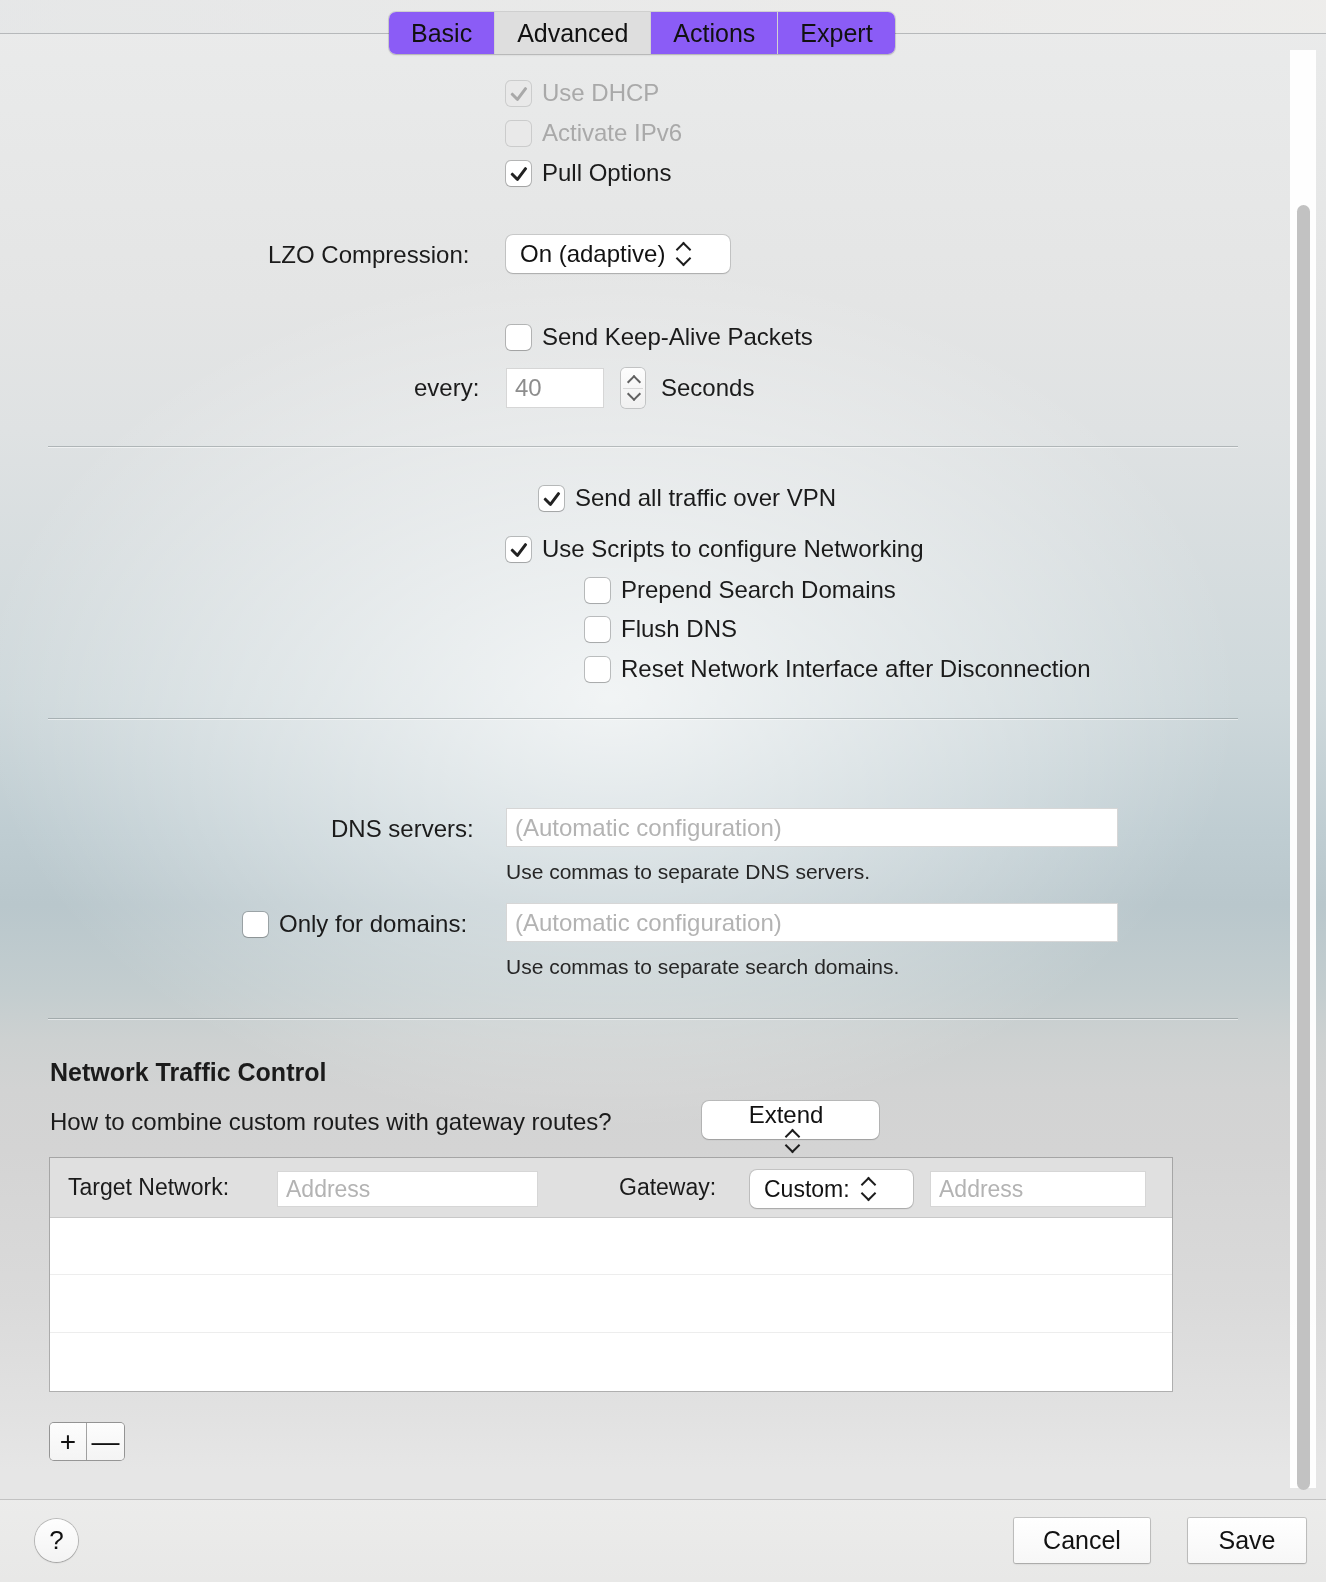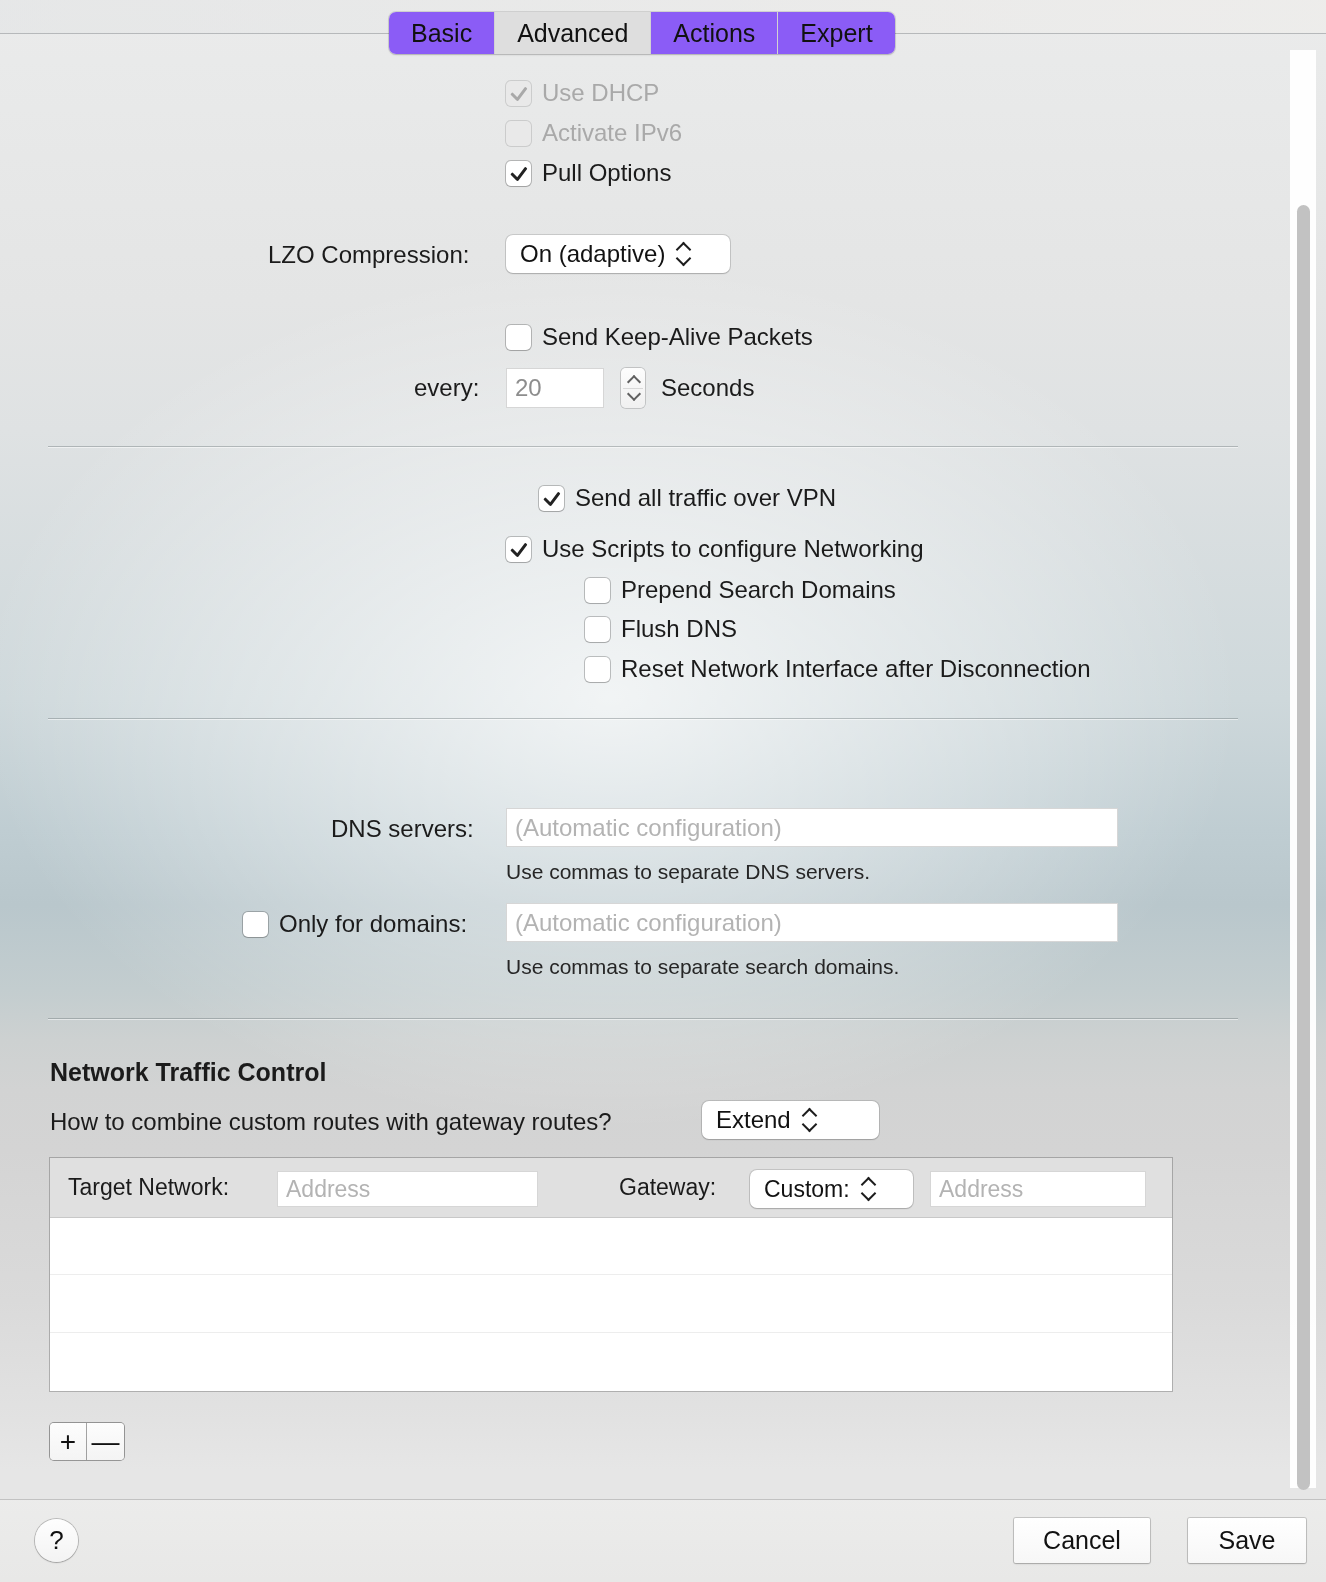--- a/index.html
+++ b/index.html
@@ -368,21 +368,21 @@
   <div class="abs cbrow" style="left:506px; top:323px;">
     <span class="cb">
       
     </span>
     <span class="lbl">Send Keep-Alive Packets</span>
   </div>
 
   <div class="abs lbl" style="left:414px; top:374px;">every:</div>
 
   <div class="abs field grayval" style="left:506px; top:368px; width:98px; height:40px;">
-    <span>20</span>
+    <span>40</span>
   </div>
 
   <div class="abs stepper" style="left:621px; top:368px;">
     <span class="divider"></span>
   </div>
 
   <div class="abs lbl" style="left:661px; top:374px;">Seconds</div>
 
   <div class="sep" style="left:48px; top:446px; width:1190px;"></div>
 
@@ -444,21 +444,21 @@
   </div>
 
   <div class="abs hint" style="left:506px; top:955px;">Use commas to separate search domains.</div>
 
   <div class="sep" style="left:48px; top:1018px; width:1190px;"></div>
 
   <div class="abs lbl bold" style="left:50px; top:1058px; font-size:25px;">Network Traffic Control</div>
 
   <div class="abs lbl" style="left:50px; top:1108px;">How to combine custom routes with gateway routes?</div>
 
-  <div class="abs popup" style="left:702px; top:1101px; width:177px;">
+  <div class="abs popup" style="left:702px; top:1101px; width:177px;flex-direction:column;">
     <span class="pval">Extend</span>
     <span class="chevrons"></span>
   </div>
 
   <div id="route-table">
     <div id="route-header">
       <span class="lbl" style="position:absolute; left:18px; top:16px; font-size:23px;">Target Network:</span>
 
       <span class="field ph small" style="position:absolute; left:227px; top:13px; width:261px; height:36px;">
         <span>Address</span>

